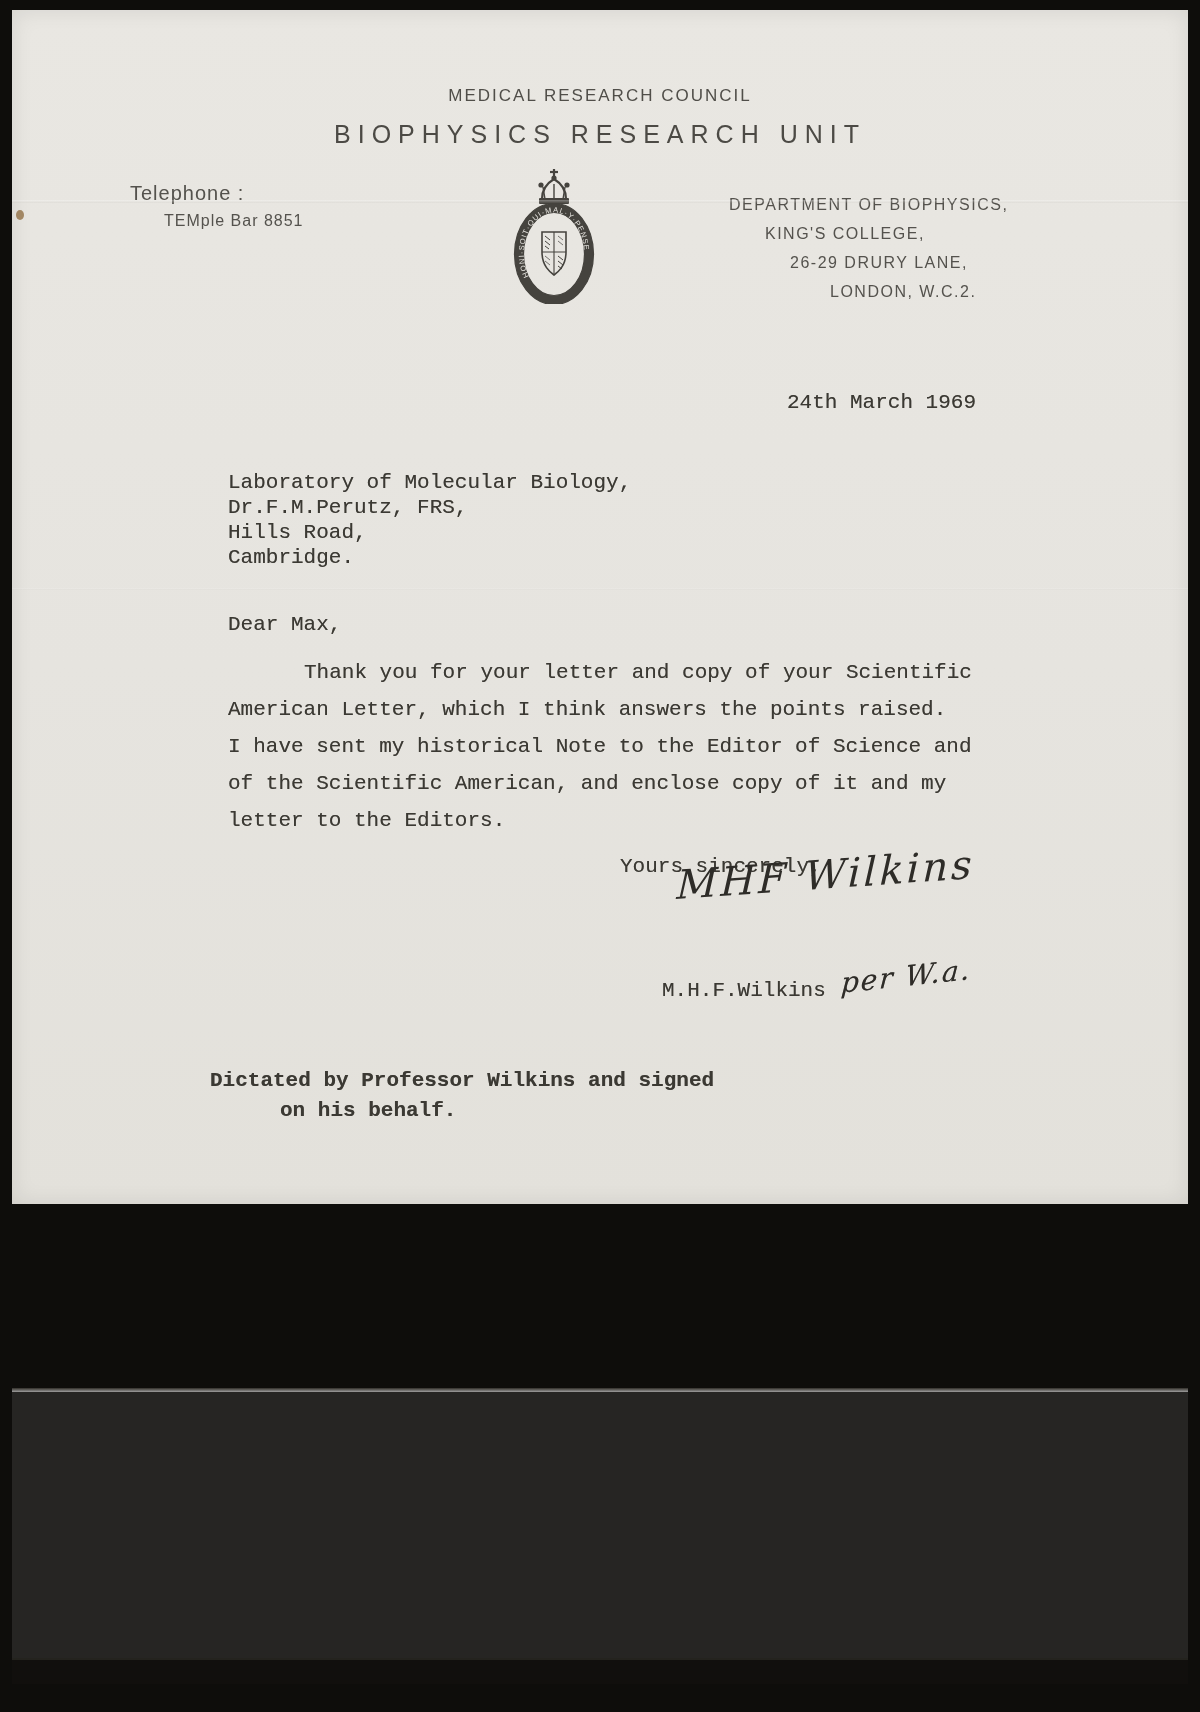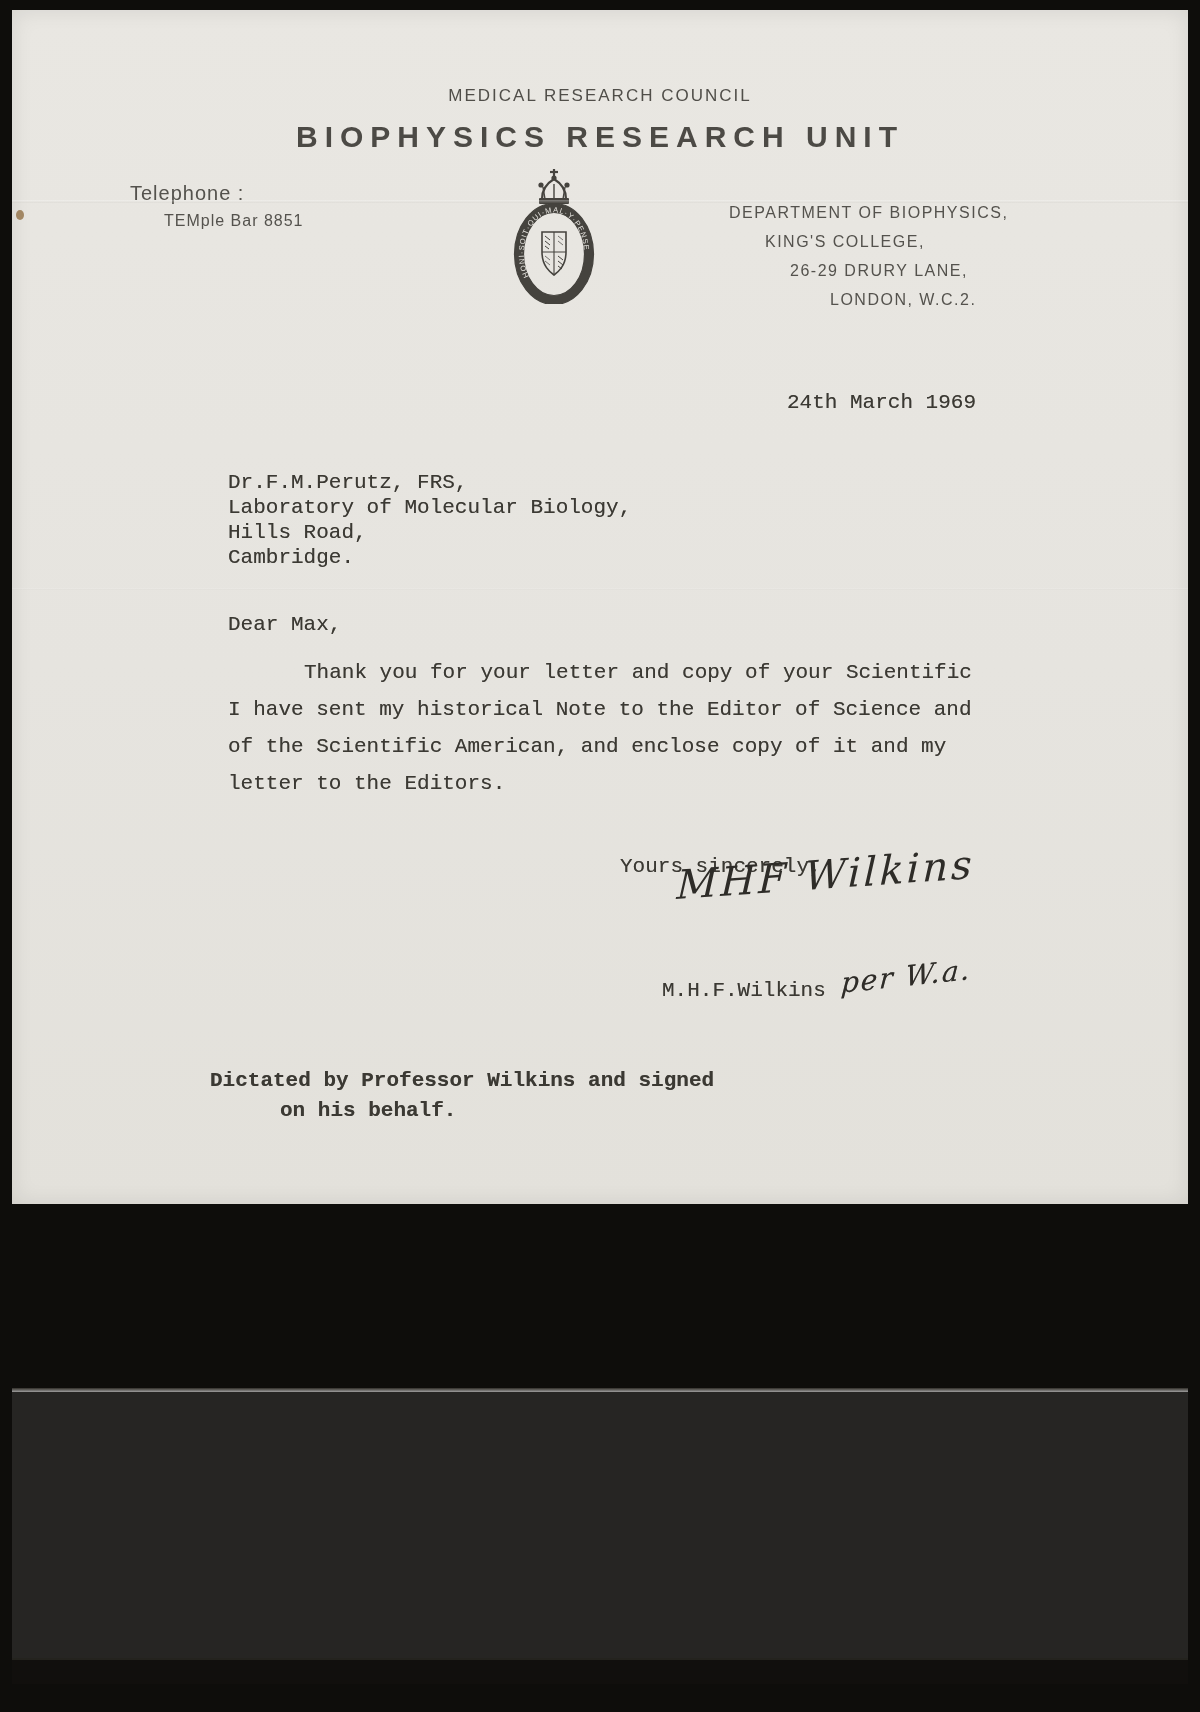--- a/index.html
+++ b/index.html
@@ -12,24 +12,24 @@
   }
   #paper{
     position:absolute;left:12px;top:10px;width:1176px;height:1194px;
     background:linear-gradient(180deg,#e9e7e2 0%,#e6e4df 55%,#e3e1db 100%);
     box-shadow:inset 0 0 22px rgba(0,0,0,0.09);
   }
   .abs{position:absolute;}
   
   .printed{color:#54524d;}
   #org-line{top:76px;left:0;width:100%;text-align:center;font-size:17px;letter-spacing:2px;color:#504e49;}
-  #unit-line{top:110px;left:0;width:100%;text-align:center;font-size:30px;letter-spacing:7px;color:#4c4a45;font-weight:bold;}
+  #unit-line{top:110px;left:0;width:100%;text-align:center;font-size:25px;letter-spacing:7px;color:#4c4a45;}
   #phone-label{left:118px;top:172px;font-size:20px;letter-spacing:1px;}
   #phone-number{left:152px;top:202px;font-size:16px;letter-spacing:1px;}
-  #hq-block{left:717px;top:188px;font-size:16px;letter-spacing:1.5px;line-height:29px;}
+  #hq-block{left:717px;top:180px;font-size:16px;letter-spacing:1.5px;line-height:29px;}
   #hq-block .hq-line{white-space:nowrap;}
   #hq-line-1{padding-left:36px;}
   #hq-line-2{padding-left:61px;}
   #hq-line-3{padding-left:101px;}
   #crest{left:500px;top:156px;width:84px;height:138px;}
   
   .typed{
     font-family:"Liberation Mono","DejaVu Sans Mono",monospace;
     color:#3b3933;font-size:21px;white-space:nowrap;
     text-shadow:0 0 0.4px rgba(59,57,51,0.55);
@@ -118,30 +118,31 @@
       <path d="M30 66 h24 v20 c0 14 -8 20 -12 23 c-4 -3 -12 -9 -12 -23 z"></path>
       <path d="M42 66 v43 M30 86 h24" stroke-width="1.1"></path>
       <path d="M33 70 l5 4 M33 75 l5 4 M33 80 l4 3 M46 90 l5 4 M46 95 l5 4 M46 100 l4 3" stroke-width="1"></path>
       <path d="M46 70 l5 4 M46 75 l5 4 M33 90 l5 4 M33 95 l5 4" stroke-width="1" opacity="0.7"></path>
     </g>
   </svg>
 
   <div class="abs typed" id="date-line">24th March 1969</div>
 
   <div class="abs typed" id="recipient-block">
+    <div>Laboratory of Molecular Biology,</div>
     <div>Dr.F.M.Perutz, FRS,</div>
-    <div>Laboratory of Molecular Biology,</div>
     <div>Hills Road,</div>
     <div>Cambridge.</div>
   </div>
 
   <div class="abs typed" id="salutation">Dear Max,</div>
 
   <div class="abs typed" id="body-block">
     <div class="body-line-first">Thank you for your letter and copy of your Scientific</div>
+    <div>American Letter, which I think answers the points raised.</div>
     <div>I have sent my historical Note to the Editor of Science and</div>
     <div>of the Scientific American, and enclose copy of it and my</div>
     <div>letter to the Editors.</div>
   </div>
 
   <div class="abs typed" id="closing">Yours sincerely,</div>
 
   <div class="abs" id="signature-script">MHF Wilkins</div>
 
   <div class="abs typed" id="signer-row">

